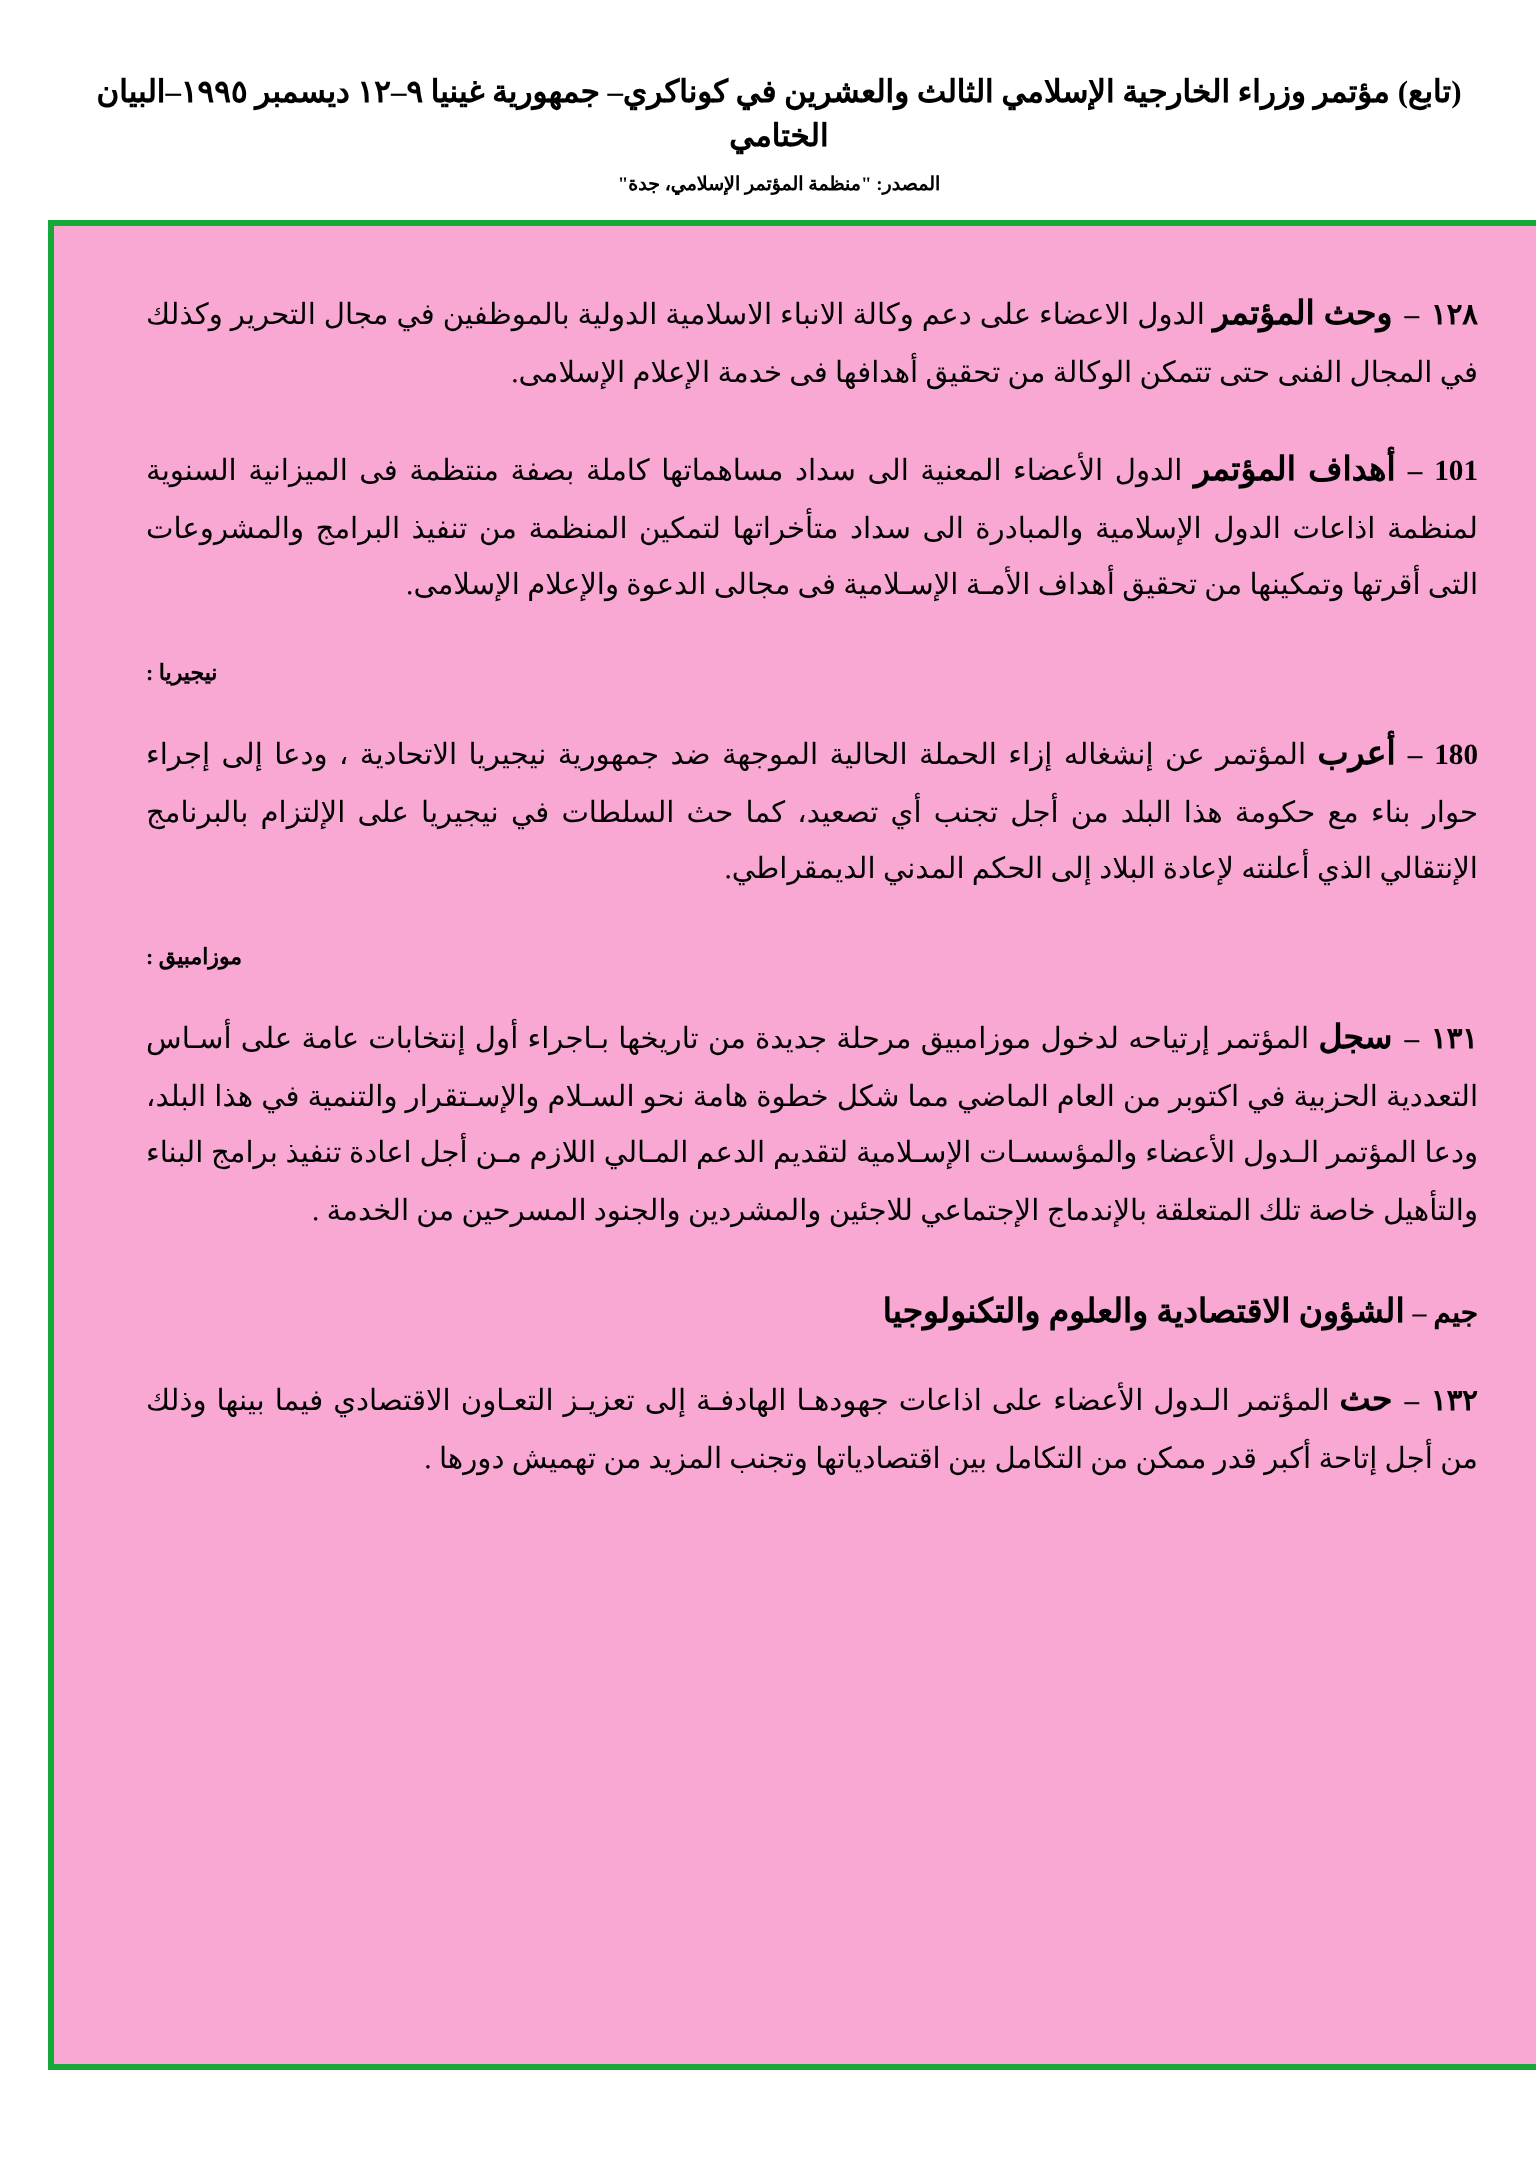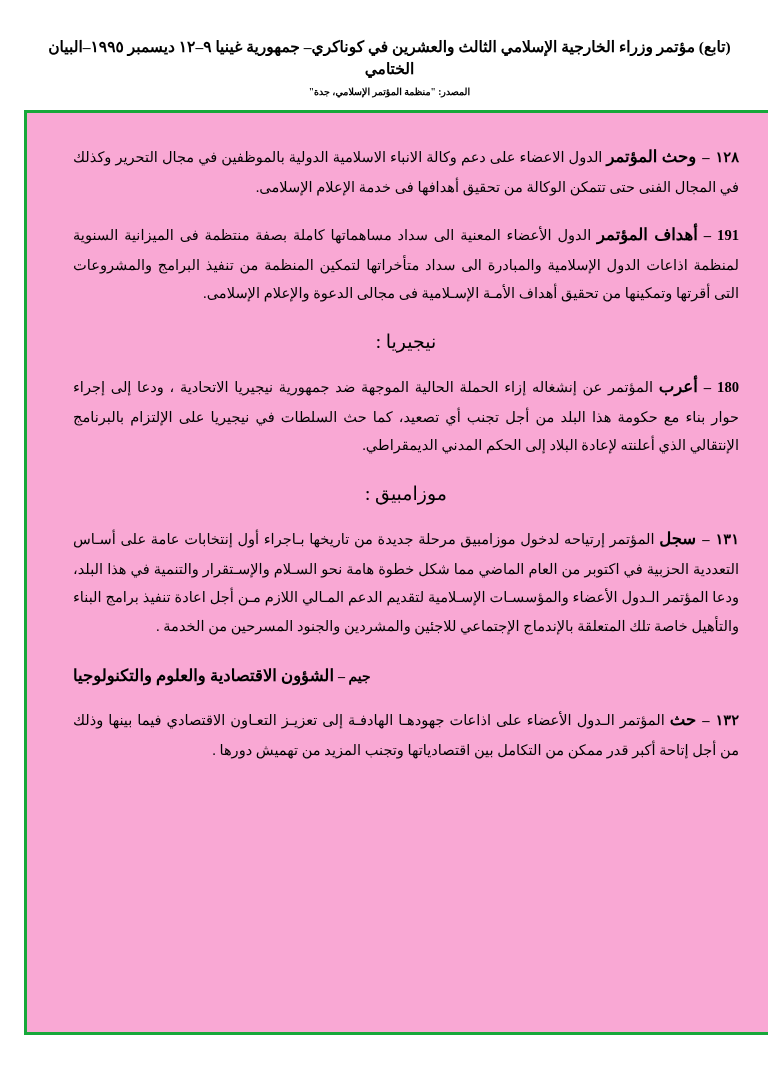--- a/index.html
+++ b/index.html
@@ -75,31 +75,31 @@
     font-weight: bold;
     padding: 0 6px;
   }
   .para .verb {
     font-weight: bold;
     font-size: 16.5px;
     letter-spacing: 0.5px;
   }
   
   .subheading {
-    font-weight: normal;
-    font-size: 19px;
-    text-align: center;
+    font-weight: bold;
+    font-size: 11px;
+    text-align: left;
     margin: 22px 0 18px 0;
     letter-spacing: 1.2px;
     direction: rtl;
   }
   .section-heading {
     font-weight: bold;
     font-size: 16px;
-    text-align: left;
+    text-align: right;
     margin: 26px 0 18px 0;
     letter-spacing: 0.6px;
     direction: rtl;
     font-family: Liberation Serif, serif;
   }
   .section-heading .label {
     font-weight: bold;
     font-size: 14px;
   }
   .section-heading .title {
@@ -130,21 +130,21 @@
   </div>
 
   <div class="frame" style="border-color: rgb(23, 168, 58);">
     <div class="frame-inner">
 
       <div class="para">
         <span class="num">١٢٨</span><span class="dash">–</span><span class="verb">وحث المؤتمر</span><span> الدول الاعضاء على دعم وكالة الانباء الاسلامية الدولية بالموظفين في مجال التحرير وكذلك في المجال الفنى حتى تتمكن الوكالة من تحقيق أهدافها فى خدمة الإعلام الإسلامى.</span>
       </div>
 
       <div class="para">
-        <span class="num">191</span><span class="dash">–</span><span class="verb">أهداف المؤتمر</span><span> الدول الأعضاء المعنية الى سداد مساهماتها كاملة بصفة منتظمة فى الميزانية السنوية لمنظمة اذاعات الدول الإسلامية والمبادرة الى سداد متأخراتها لتمكين المنظمة من تنفيذ البرامج والمشروعات التى أقرتها وتمكينها من تحقيق أهداف الأمـة الإسـلامية فى مجالى الدعوة والإعلام الإسلامى.</span>
+        <span class="num">101</span><span class="dash">–</span><span class="verb">أهداف المؤتمر</span><span> الدول الأعضاء المعنية الى سداد مساهماتها كاملة بصفة منتظمة فى الميزانية السنوية لمنظمة اذاعات الدول الإسلامية والمبادرة الى سداد متأخراتها لتمكين المنظمة من تنفيذ البرامج والمشروعات التى أقرتها وتمكينها من تحقيق أهداف الأمـة الإسـلامية فى مجالى الدعوة والإعلام الإسلامى.</span>
       </div>
 
       <div class="subheading">نيجيريا :</div>
 
       <div class="para">
         <span class="num">180</span><span class="dash">–</span><span class="verb">أعرب</span><span> المؤتمر عن إنشغاله إزاء الحملة الحالية الموجهة ضد جمهورية نيجيريا الاتحادية ، ودعا إلى إجراء حوار بناء مع حكومة هذا البلد من أجل تجنب أي تصعيد، كما حث السلطات في نيجيريا على الإلتزام بالبرنامج الإنتقالي الذي أعلنته لإعادة البلاد إلى الحكم المدني الديمقراطي.</span>
       </div>
 
       <div class="subheading">موزامبيق :</div>
 

